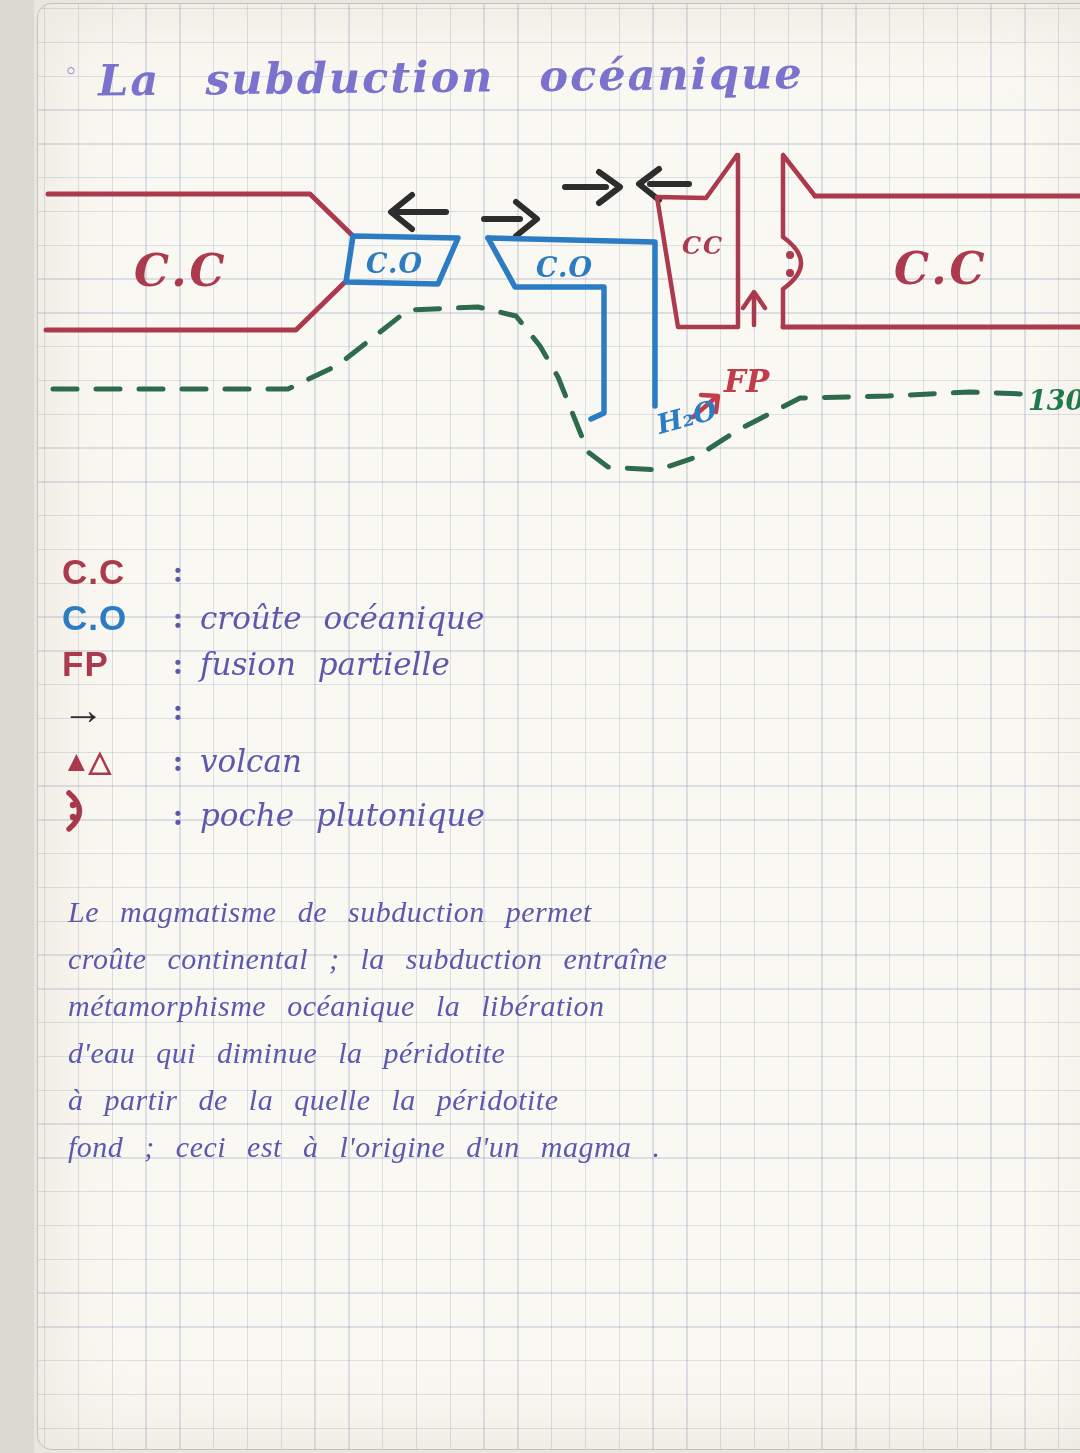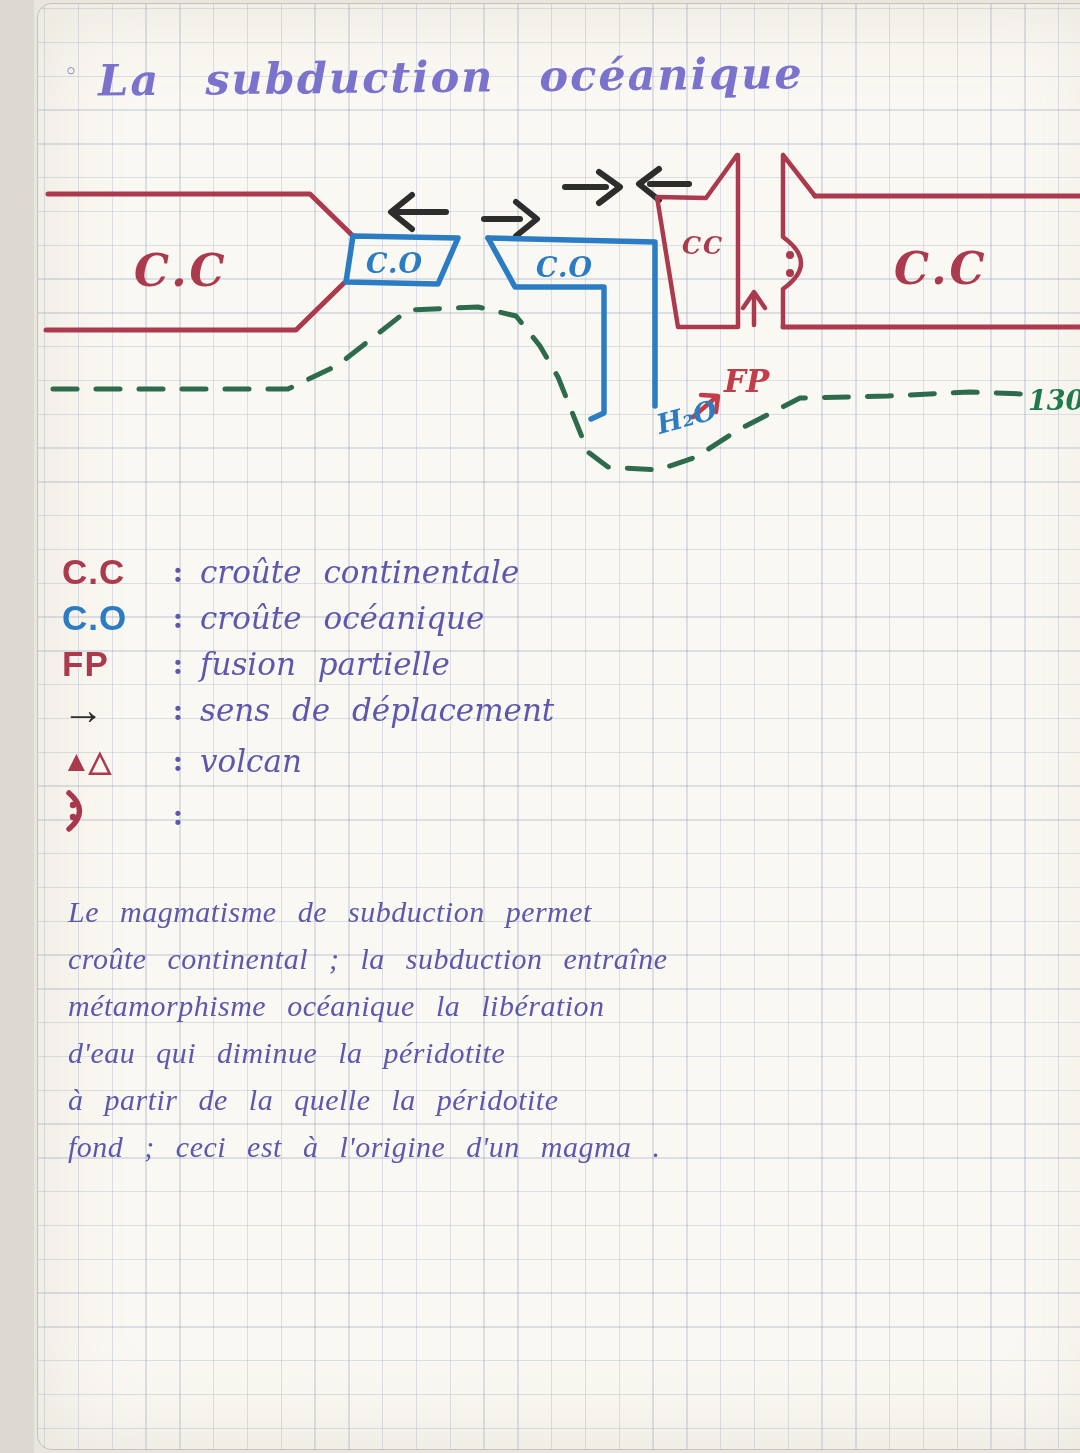--- a/index.html
+++ b/index.html
@@ -109,51 +109,50 @@
       <g>
         <polyline class="green" points="15,255 250,255 300,231 370,176 440,173 478,182 502,212 520,243 550,318 570,333 620,336 658,323 700,296 762,264 850,262 932,258 984,260"></polyline>
         <text class="t-green" x="990" y="276">1300°</text>
       </g>
     </svg>
 
     <div class="legend">
       <div class="lrow">
         <span class="sym c-red">C.C</span>
         <span class="colon">:</span>
-        <span class="desc">croûte continentale</span>
       </div>
       <div class="lrow">
         <span class="sym c-blue">C.O</span>
         <span class="colon">:</span>
         <span class="desc">croûte océanique</span>
       </div>
       <div class="lrow">
         <span class="sym c-red">FP</span>
         <span class="colon">:</span>
         <span class="desc">fusion partielle</span>
       </div>
       <div class="lrow">
         <span class="sym c-black">→</span>
         <span class="colon">:</span>
-        <span class="desc">sens de déplacement</span>
       </div>
       <div class="lrow" style="height:56px">
         <span class="sym c-tri">▲△</span>
         <span class="colon">:</span>
         <span class="desc">volcan</span>
       </div>
       <div class="lrow" style="height:52px">
         <span class="sym">
           <svg width="30" height="46" viewBox="0 0 30 46">
             <path d="M7,5 Q28,23 7,41" fill="none" stroke="#a8384c" stroke-width="5.5" stroke-linecap="round"></path>
             <circle cx="11" cy="17" r="3.2" fill="#a8384c"></circle>
             <circle cx="11" cy="29" r="3.2" fill="#a8384c"></circle>
           </svg>
         </span>
         <span class="colon">:</span>
+        <span class="desc">poche plutonique</span>
       </div>
     </div>
 
     <div class="para">
       <div>Le magmatisme de subduction permet</div>
       <div>croûte continental ; la subduction entraîne</div>
       <div>métamorphisme océanique la libération</div>
       <div>d'eau qui diminue la péridotite</div>
       <div>à partir de la quelle la péridotite</div>
       <div>fond ; ceci est à l'origine d'un magma .</div>

